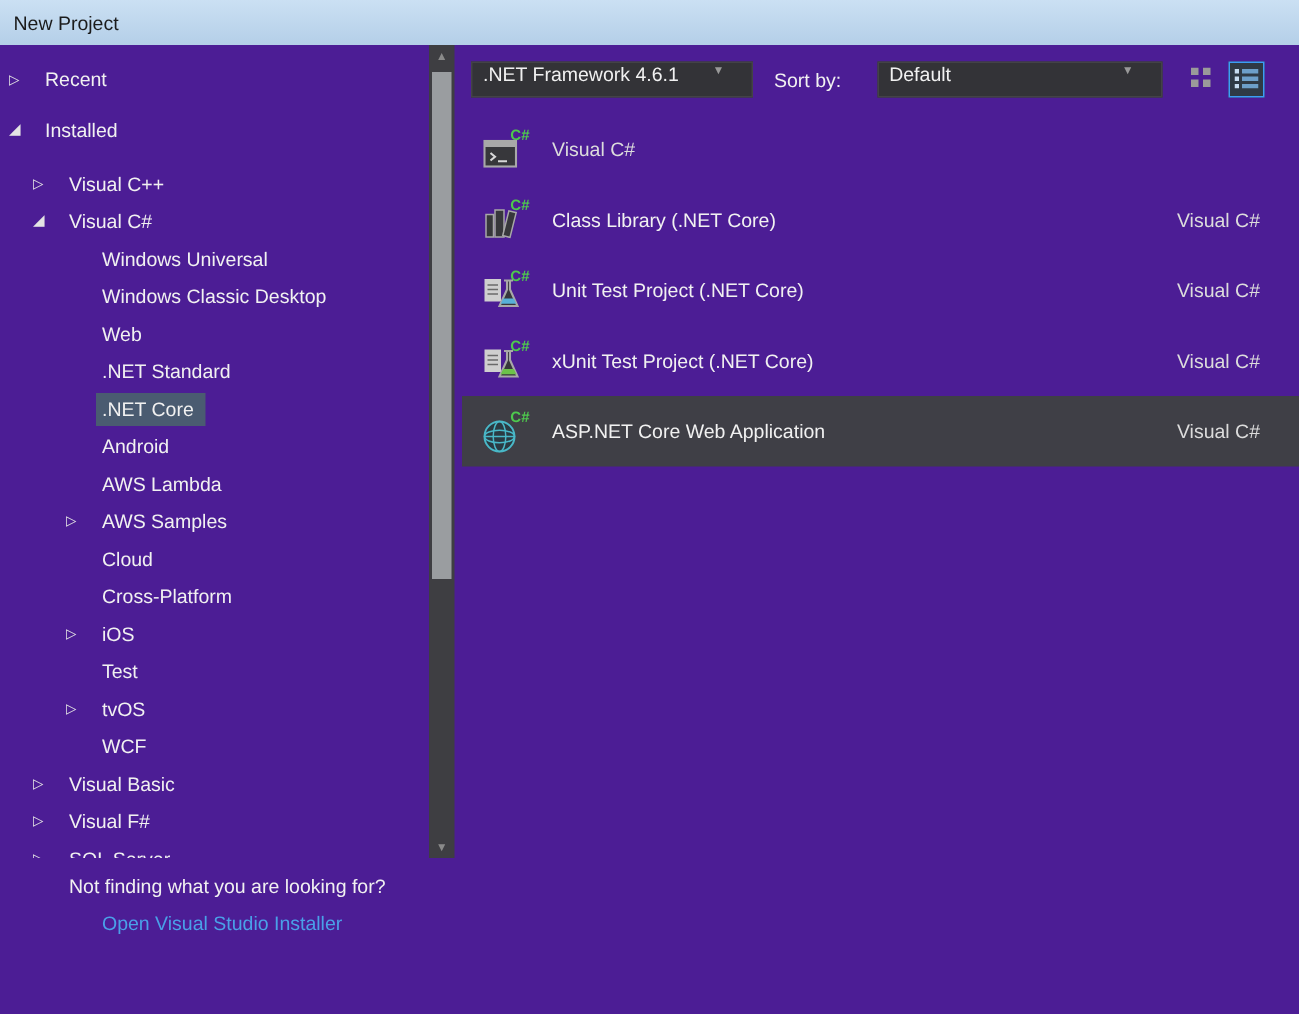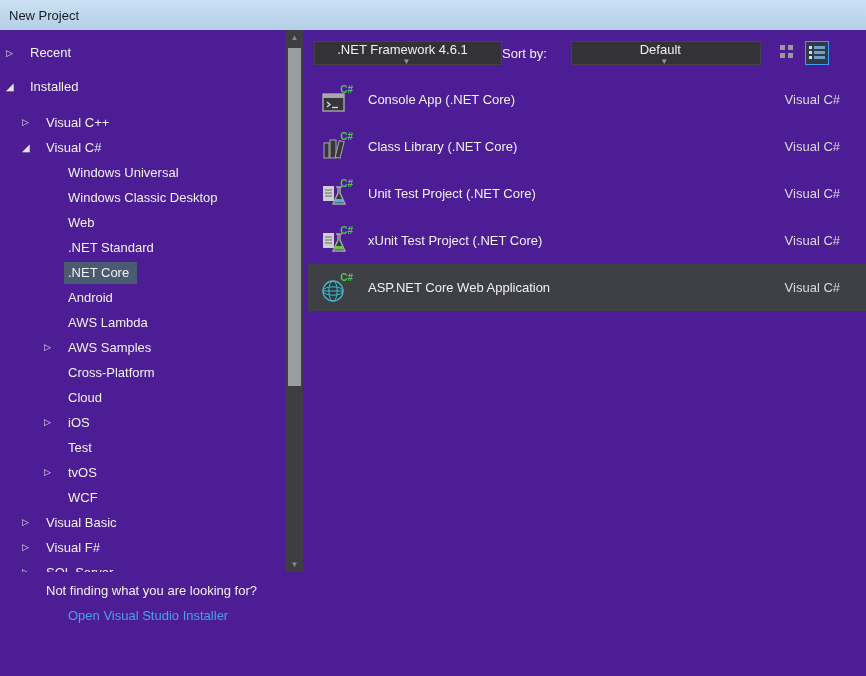--- a/index.html
+++ b/index.html
@@ -35,24 +35,24 @@
 
   
   .sb-footer { position:absolute; top:580px; left:0; width:308px; }
   .sb-question { padding-left:46px; line-height:22px; }
   .sb-link { padding-left:68px; line-height:28px; color:#4aa0e8; cursor:pointer; }
 
   
   .main { position:absolute; left:308px; top:30px; width:558px; height:610px; }
   .toolbar { position:absolute; top:10px; left:6px; height:26px; display:flex; align-items:center; }
   .combo { height:24px; background:#333337; border:1px solid #434346; display:flex;
-    align-items:center; justify-content:space-between; padding:0 18px 0 7px;flex-direction:column; }
+    align-items:flex-start; justify-content:space-between; padding:0 18px 0 7px; }
   .combo .ar { font-size:8px; color:#999; margin-left:8px; }
   .combo.framework { width:188px; }
-  .sort-label { }
+  .sort-label { margin-left:14px; }
   .combo.sort { width:190px; margin-left:24px; }
   .view-btns { margin-left:14px; display:flex; gap:6px; align-items:center; }
   .icon-btn { width:24px; height:24px; display:flex; align-items:center; justify-content:center; }
   .icon-btn.selected { border:1px solid #3c9df5; background:#2f3a45; }
 
   .template-list { position:absolute; top:46px; left:0; width:558px; }
   .tpl-row { height:47px; display:flex; align-items:center; padding:0 26px 0 12px; }
   .tpl-row.selected { background:#3f3f46; }
   .tpl-icon { flex:0 0 34px; width:34px; height:34px; margin-right:14px; }
   .tpl-icon svg { width:34px; height:34px; display:block; }
@@ -121,25 +121,25 @@
       <div class="tree-item level-2">
     <span class="arrow leaf"></span>
     <span class="label">AWS Lambda</span>
   </div>
       <div class="tree-item level-2">
     <span class="arrow">▷</span>
     <span class="label">AWS Samples</span>
   </div>
       <div class="tree-item level-2">
     <span class="arrow leaf"></span>
+    <span class="label">Cloud</span>
+  </div>
+      <div class="tree-item level-2">
+    <span class="arrow leaf"></span>
     <span class="label">Cross-Platform</span>
-  </div>
-      <div class="tree-item level-2">
-    <span class="arrow leaf"></span>
-    <span class="label">Cloud</span>
   </div>
       <div class="tree-item level-2">
     <span class="arrow">▷</span>
     <span class="label">iOS</span>
   </div>
       <div class="tree-item level-2">
     <span class="arrow leaf"></span>
     <span class="label">Test</span>
   </div>
       <div class="tree-item level-2">
@@ -221,21 +221,20 @@
         <div class="tpl-row">
     <span class="tpl-icon">
             <svg viewBox="0 0 34 34">
               <text x="33" y="10" text-anchor="end" font-size="10" font-weight="bold" fill="#4ec94e" font-family="Liberation Sans, sans-serif">C#</text>
               <rect x="3" y="11" width="21" height="17" fill="#37373b" stroke="#a8a8a8" stroke-width="1.4"></rect>
               <rect x="3" y="11" width="21" height="4" fill="#a8a8a8"></rect>
               <path d="M7 19 l3 2.5 -3 2.5" stroke="#d8d8d8" stroke-width="1.4" fill="none"></path>
               <line x1="12" y1="24.5" x2="18" y2="24.5" stroke="#d8d8d8" stroke-width="1.4"></line>
             </svg>
           </span>
-    <span class="tpl-name">Console App (.NET Core)</span>
     <span class="tpl-lang">Visual C#</span>
   </div>
         <div class="tpl-row">
     <span class="tpl-icon">
             <svg viewBox="0 0 34 34">
               <text x="33" y="10" text-anchor="end" font-size="10" font-weight="bold" fill="#4ec94e" font-family="Liberation Sans, sans-serif">C#</text>
               <rect x="4" y="13" width="5" height="15" fill="#37373b" stroke="#a8a8a8"></rect>
               <rect x="10" y="10" width="6" height="18" fill="#37373b" stroke="#a8a8a8"></rect>
               <g transform="rotate(14 20 20)">
                 <rect x="17" y="11" width="5" height="17" fill="#37373b" stroke="#a8a8a8"></rect>

